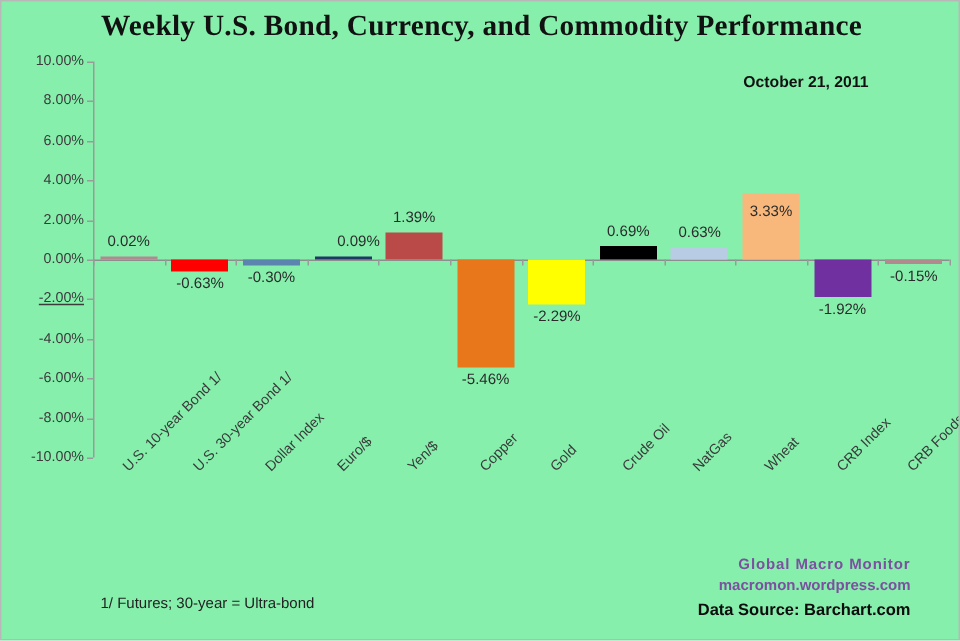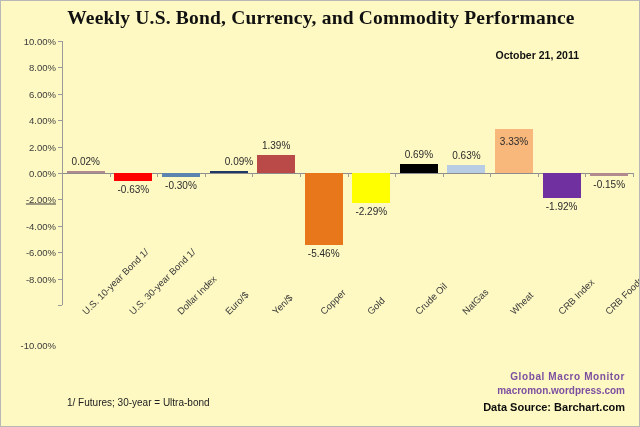--- a/index.html
+++ b/index.html
@@ -4,21 +4,21 @@
 <style>
   html, body {
     margin: 0;
     padding: 0;
     background: #ffffff;
   }
   #chart-root {
     position: relative;
     width: 640px;
     height: 427px;
-    background: #fef9c3;
+    background: #86efac;
     border: 1px solid #b8b8b8;
     box-sizing: border-box;
     overflow: hidden;
     font-family: "Liberation Sans", sans-serif;
   }
 
   
   #chart-title {
     position: absolute;
     left: 0;
@@ -125,21 +125,21 @@
     left: 66px;
     top: 396px;
     font-size: 10px;
     color: #222222;
     font-family: "Liberation Sans", sans-serif;
   }
 
   
   #credits {
     position: absolute;
-    right: 14px;
+    right: 32px;
     top: 369px;
     text-align: right;
     line-height: 14px;
   }
   .credit-brand {
     font-size: 10px;
     font-weight: bold;
     color: #7d4fa0;
     letter-spacing: 0.6px;
     font-family: "Liberation Sans", sans-serif;
@@ -185,21 +185,21 @@
         <div class="y-label" style="top: 132px;">0.00%</div>
         <div class="y-tick" style="top: 158.4px;"></div>
         <div class="y-label" style="top: 158.4px; text-decoration: underline;">-2.00%</div>
         <div class="y-tick" style="top: 184.8px;"></div>
         <div class="y-label" style="top: 184.8px;">-4.00%</div>
         <div class="y-tick" style="top: 211.2px;"></div>
         <div class="y-label" style="top: 211.2px;">-6.00%</div>
         <div class="y-tick" style="top: 237.6px;"></div>
         <div class="y-label" style="top: 237.6px;">-8.00%</div>
         <div class="y-tick" style="top: 264px;"></div>
-        <div class="y-label" style="top: 264px; margin-top: 40px;">-10.00%</div>
+        <div class="y-label" style="top: 264px;">-10.00%</div>
       </div>
     <div id="x-ticks">
         <div class="x-tick" style="left: 0px;"></div>
         <div class="x-tick" style="left: 47.5833px;"></div>
         <div class="x-tick" style="left: 95.1667px;"></div>
         <div class="x-tick" style="left: 142.75px;"></div>
         <div class="x-tick" style="left: 190.333px;"></div>
         <div class="x-tick" style="left: 237.917px;"></div>
         <div class="x-tick" style="left: 285.5px;"></div>
         <div class="x-tick" style="left: 333.083px;"></div>

